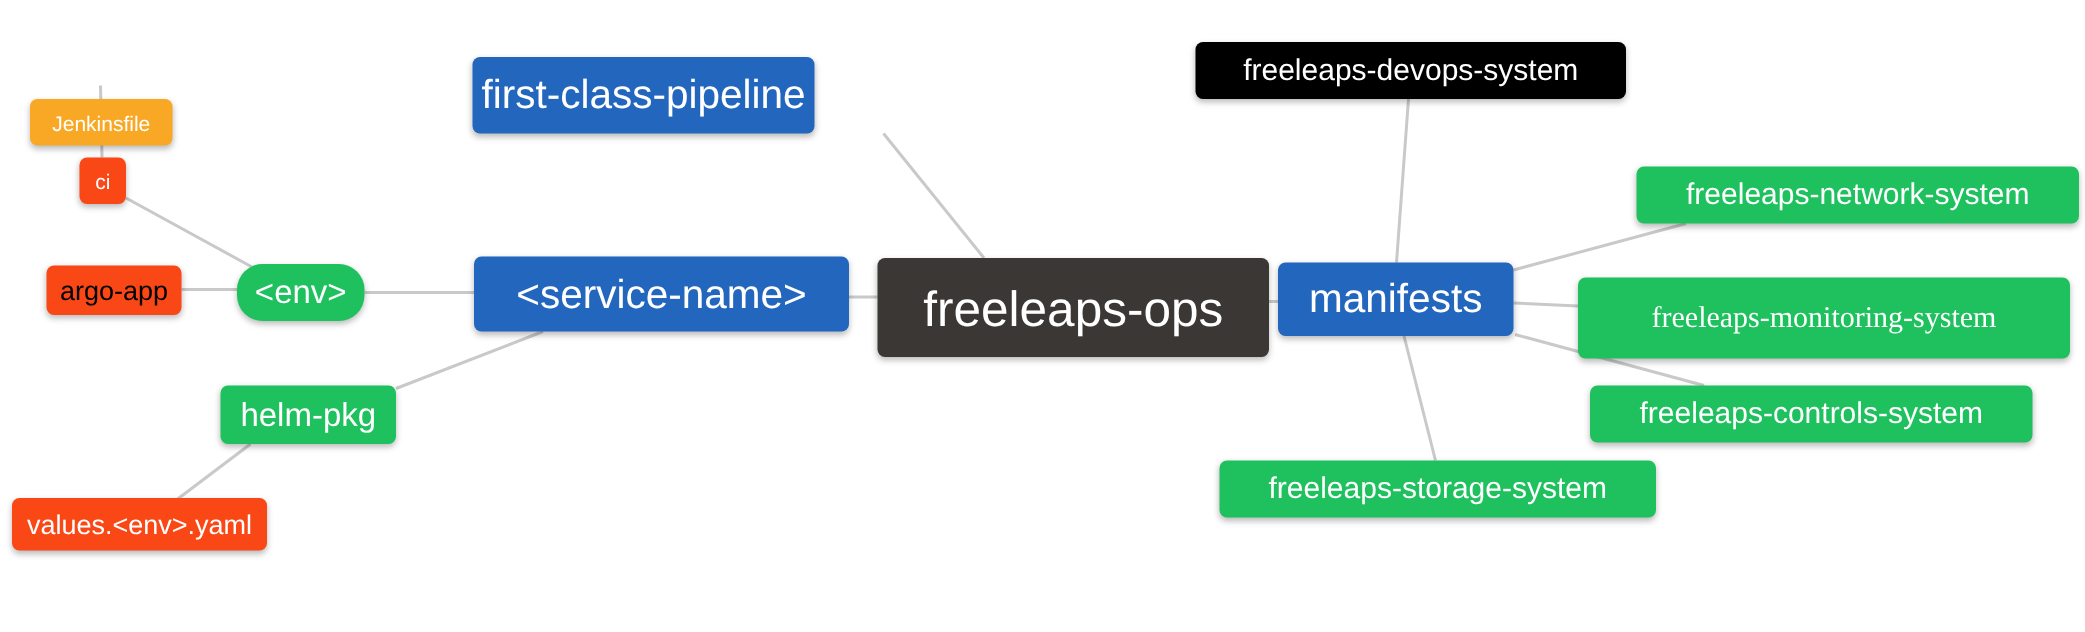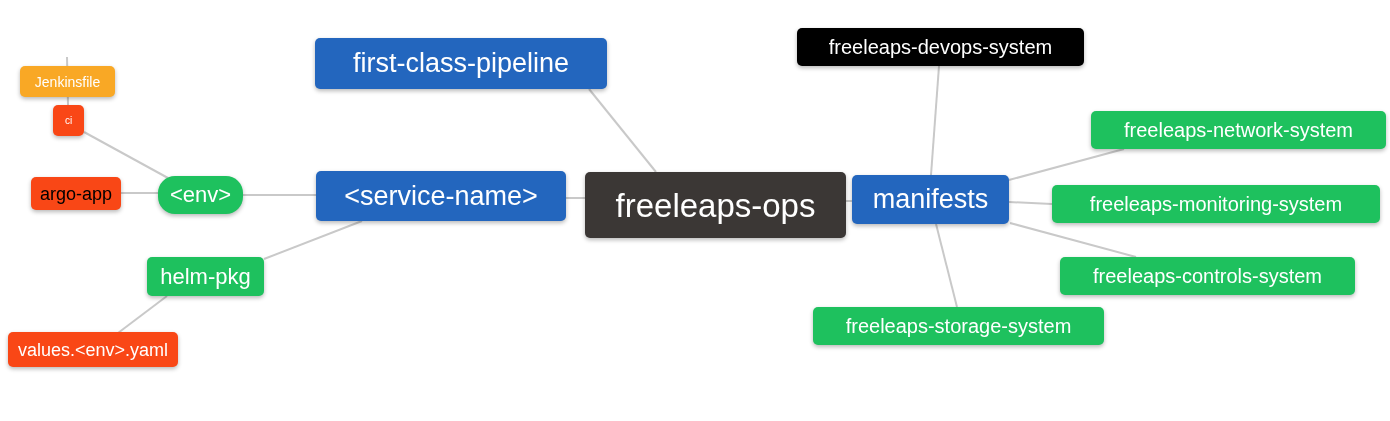--- a/index.html
+++ b/index.html
@@ -58,54 +58,54 @@
       <line x1="931" y1="175" x2="939" y2="66" stroke="#c9c9c9" stroke-width="2"></line>
       <line x1="1009" y1="180" x2="1124" y2="149" stroke="#c9c9c9" stroke-width="2"></line>
       <line x1="1009" y1="202" x2="1052" y2="204" stroke="#c9c9c9" stroke-width="2"></line>
       <line x1="1010" y1="223" x2="1136" y2="257" stroke="#c9c9c9" stroke-width="2"></line>
       <line x1="936" y1="224" x2="957" y2="307" stroke="#c9c9c9" stroke-width="2"></line>
     </svg>
   <div id="node-layer">
       <div class="node" style="left: 20px; top: 26px; width: 95px; height: 31px; font-size: 14px; background: rgb(249, 168, 37); color: rgb(255, 255, 255); margin-top: 40px;">
         <span>Jenkinsfile</span>
       </div>
-      <div class="node" style="left: 53px; top: 105px; width: 31px; height: 31px; font-size: 10px; background: rgb(249, 71, 22); color: rgb(255, 255, 255);">
+      <div class="node" style="left: 53px; top: 105px; width: 31px; height: 31px; font-size: 14px; background: rgb(249, 71, 22); color: rgb(255, 255, 255);">
         <span>ci</span>
       </div>
       <div class="node" style="left: 31px; top: 177px; width: 90px; height: 33px; font-size: 18px; background: rgb(249, 71, 22); color: #000000;">
         <span>argo-app</span>
       </div>
       <div class="node" style="left: 158px; top: 176px; width: 85px; height: 38px; font-size: 22px; background: rgb(30, 193, 94); color: rgb(255, 255, 255); border-radius: 17px;">
         <span>&lt;env&gt;</span>
       </div>
       <div class="node" style="left: 147px; top: 257px; width: 117px; height: 39px; font-size: 22px; background: rgb(30, 193, 94); color: rgb(255, 255, 255);">
         <span>helm-pkg</span>
       </div>
       <div class="node" style="left: 8px; top: 332px; width: 170px; height: 35px; font-size: 18px; background: rgb(249, 71, 22); color: rgb(255, 255, 255);">
         <span>values.&lt;env&gt;.yaml</span>
       </div>
-      <div class="node" style="left: 315px; top: 38px; width: 292px; height: 51px; font-size: 27px; background: rgb(35, 102, 190); color: rgb(255, 255, 255);">
+      <div class="node" style="left: 315px; top: 38px; width: 228px; height: 51px; font-size: 27px; background: rgb(35, 102, 190); color: rgb(255, 255, 255);">
         <span>first-class-pipeline</span>
       </div>
       <div class="node" style="left: 316px; top: 171px; width: 250px; height: 50px; font-size: 27px; background: rgb(35, 102, 190); color: rgb(255, 255, 255);">
         <span>&lt;service-name&gt;</span>
       </div>
       <div class="node" style="left: 585px; top: 172px; width: 261px; height: 66px; font-size: 33px; background: rgb(59, 55, 53); color: rgb(255, 255, 255);">
         <span>freeleaps-ops</span>
       </div>
       <div class="node" style="left: 852px; top: 175px; width: 157px; height: 49px; font-size: 27px; background: rgb(35, 102, 190); color: rgb(255, 255, 255);">
         <span>manifests</span>
       </div>
       <div class="node" style="left: 797px; top: 28px; width: 287px; height: 38px; font-size: 20px; background: #000000; color: rgb(255, 255, 255);">
         <span>freeleaps-devops-system</span>
       </div>
       <div class="node" style="left: 1054px; top: 111px; width: 295px; height: 38px; font-size: 20px; background: rgb(30, 193, 94); color: rgb(255, 255, 255); margin-left: 37px;">
         <span>freeleaps-network-system</span>
       </div>
-      <div class="node" style="left: 1052px; top: 185px; width: 328px; height: 38px; font-size: 20px; background: rgb(30, 193, 94); color: rgb(255, 255, 255);">
+      <div class="node" style="left: 1052px; top: 185px; width: 328px; height: 54px; font-size: 20px; background: rgb(30, 193, 94); color: rgb(255, 255, 255); font-family: Liberation Serif, serif;">
         <span>freeleaps-monitoring-system</span>
       </div>
       <div class="node" style="left: 1060px; top: 257px; width: 295px; height: 38px; font-size: 20px; background: rgb(30, 193, 94); color: rgb(255, 255, 255);">
         <span>freeleaps-controls-system</span>
       </div>
       <div class="node" style="left: 813px; top: 307px; width: 291px; height: 38px; font-size: 20px; background: rgb(30, 193, 94); color: rgb(255, 255, 255); text-align: center;">
         <span>freeleaps-storage-system</span>
       </div>
     </div>
 </div>

